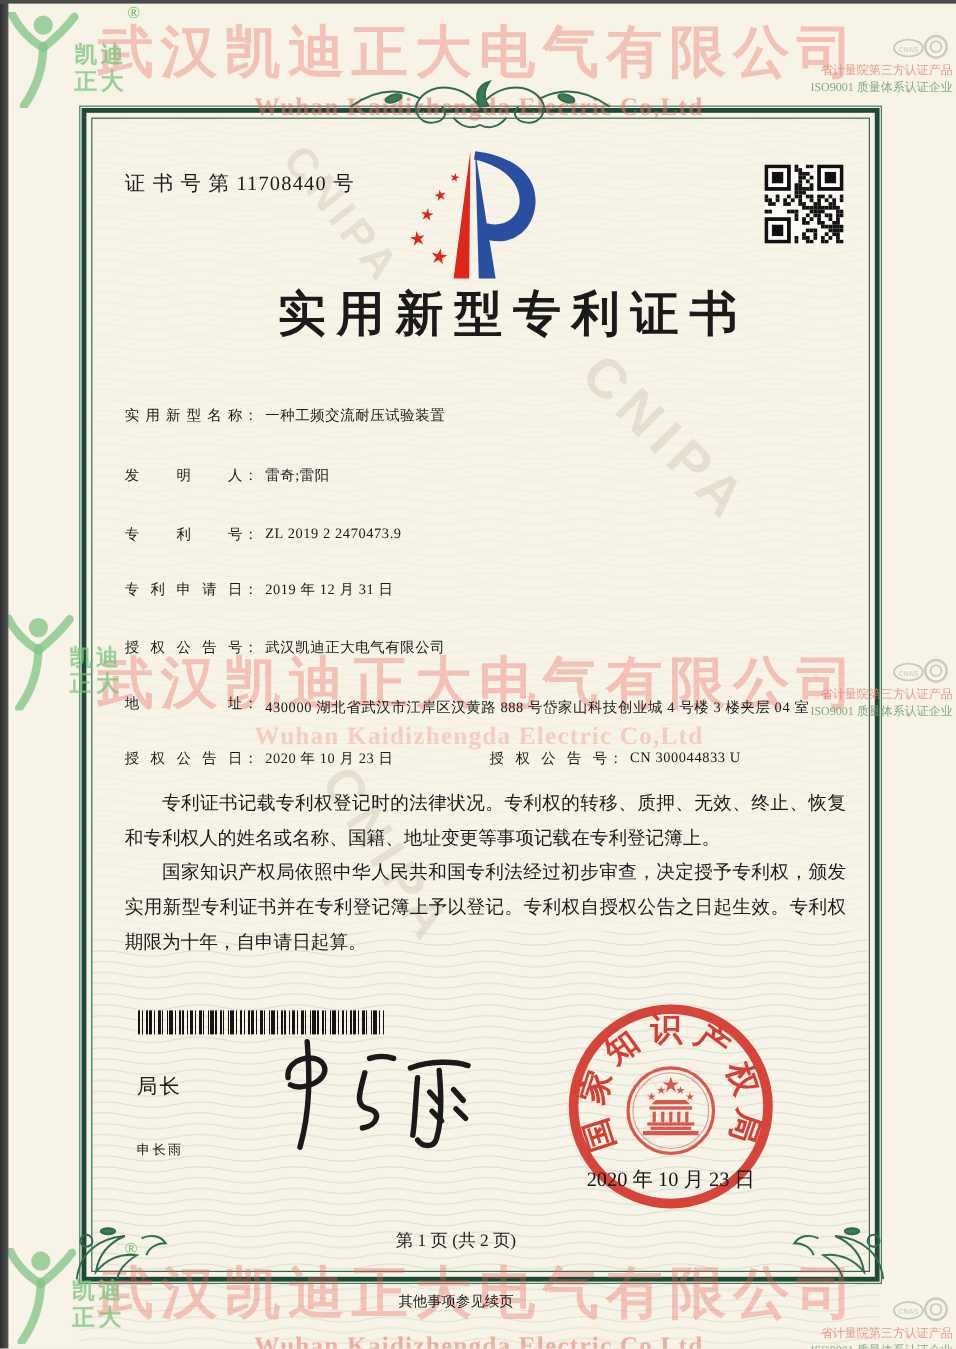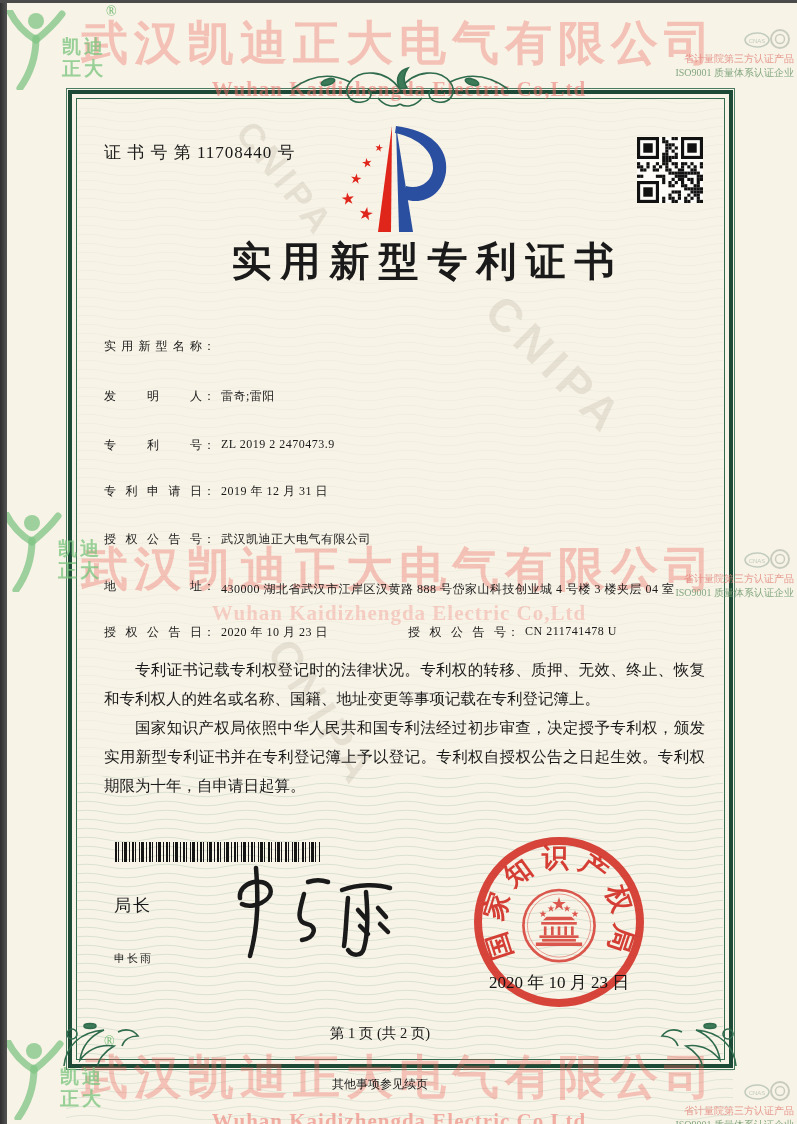--- a/index.html
+++ b/index.html
@@ -355,20 +355,21 @@
       <rect x="0" y="14" width="7" height="7" fill="#111"></rect>
       <rect x="1" y="15" width="5" height="5" fill="#fdfcf8"></rect>
       <rect x="2" y="16" width="3" height="3" fill="#111"></rect>
     </svg>
 
   <div class="abs ink title">实用新型专利证书</div>
 
   <div class="row" style="top:338px">
     <span class="flabel">实用新型名称</span>
       <span class="fcolon">：</span>
+    <span class="fvalue">一种工频交流耐压试验装置</span>
   </div>
   <div class="row" style="top:388px">
     <span class="flabel">发明人</span>
       <span class="fcolon">：</span>
     <span class="fvalue">雷奇;雷阳</span>
   </div>
   <div class="row" style="top:437px">
     <span class="flabel">专利号</span>
       <span class="fcolon">：</span>
     <span class="fvalue">ZL 2019 2 2470473.9</span>
@@ -390,21 +391,21 @@
   </div>
   <div class="row" style="top:624px">
     <span class="g1">
       <span class="flabel">授权公告日</span>
         <span class="fcolon">：</span>
       <span class="fvalue">2020 年 10 月 23 日</span>
     </span>
     <span class="g2">
       <span class="flabel">授权公告号</span>
         <span class="fcolon">：</span>
-      <span class="fvalue">CN 211741478 U</span>
+      <span class="fvalue">CN 300044833 U</span>
     </span>
   </div>
 
   <div class="paras">
     <p>专利证书记载专利权登记时的法律状况。专利权的转移、质押、无效、终止、恢复和专利权人的姓名或名称、国籍、地址变更等事项记载在专利登记簿上。</p>
     <p>国家知识产权局依照中华人民共和国专利法经过初步审查，决定授予专利权，颁发实用新型专利证书并在专利登记簿上予以登记。专利权自授权公告之日起生效。专利权期限为十年，自申请日起算。</p>
   </div>
 
   <div class="barcode"></div>
 

